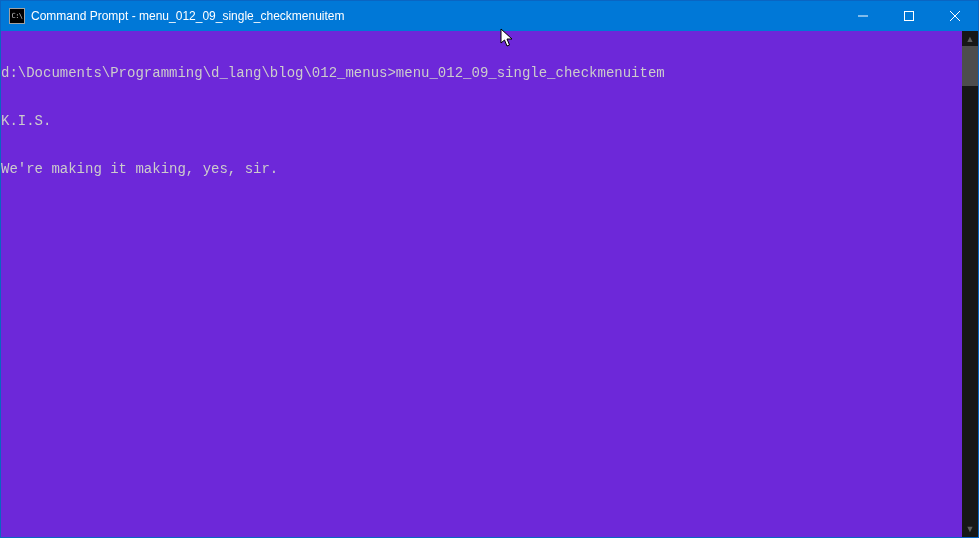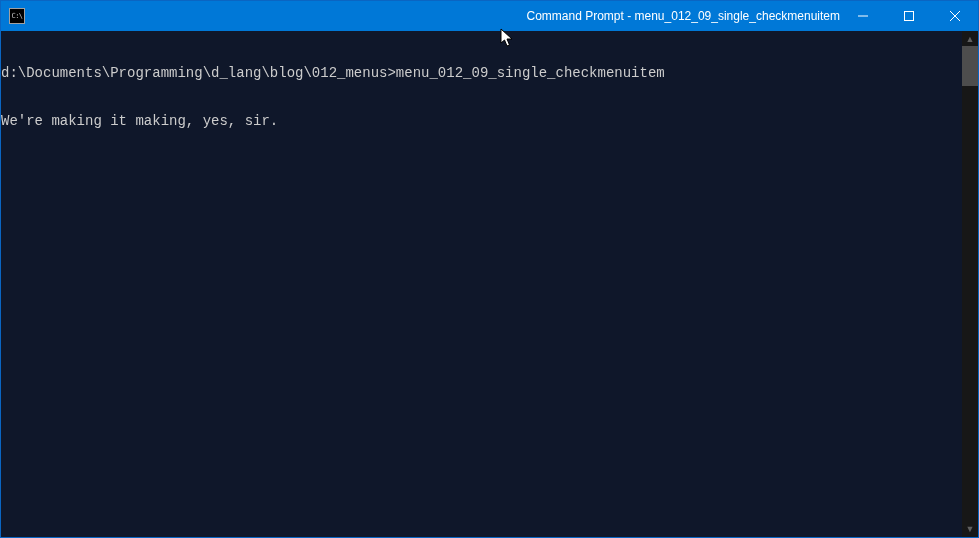--- a/index.html
+++ b/index.html
@@ -42,21 +42,20 @@
       justify-content: center;
       font-size: 7px;
       font-family: Consolas, monospace;
       color: #c0c0c0;
       letter-spacing: -0.5px;
     }
     .titlebar-title {
       flex: 1;
       white-space: nowrap;
       overflow: hidden;
-      text-align: right;
     }
     .titlebar-controls {
       display: flex;
       height: 100%;
     }
     .titlebar-btn {
       width: 46px;
       height: 100%;
       display: flex;
       align-items: center;
@@ -71,21 +70,21 @@
       stroke-width: 1;
     }
     .client-area {
       flex: 1;
       display: flex;
       background: #000;
       position: relative;
     }
     .console {
       flex: 1;
-      background: #0f172a;
+      background: #6d28d9;
       color: #cccccc;
       font-family: Consolas, "Courier New", monospace;
       font-size: 14px;
       line-height: 16px;
       padding: 2px 0 7px 0;
       white-space: pre;
       overflow: hidden;
     }
     .console-line {
       height: 16px;
@@ -144,20 +143,21 @@
       <div class="titlebar-btn close">
         <svg viewBox="0 0 10 10">
             <path d="M0 0 L10 10 M10 0 L0 10"></path>
           </svg>
       </div>
     </div>
   </div>
   <div class="client-area">
     <div class="console">
       <div class="console-line">d:\Documents\Programming\d_lang\blog\012_menus&gt;menu_012_09_single_checkmenuitem</div>
+      <div class="console-line">K.I.S.</div>
       <div class="console-line">We're making it making, yes, sir.</div>
     </div>
     <div class="scrollbar">
       <div class="scroll-arrow">▲</div>
       <div class="scroll-thumb"></div>
       <div class="scroll-arrow">▼</div>
     </div>
   </div>
 </div>
 

